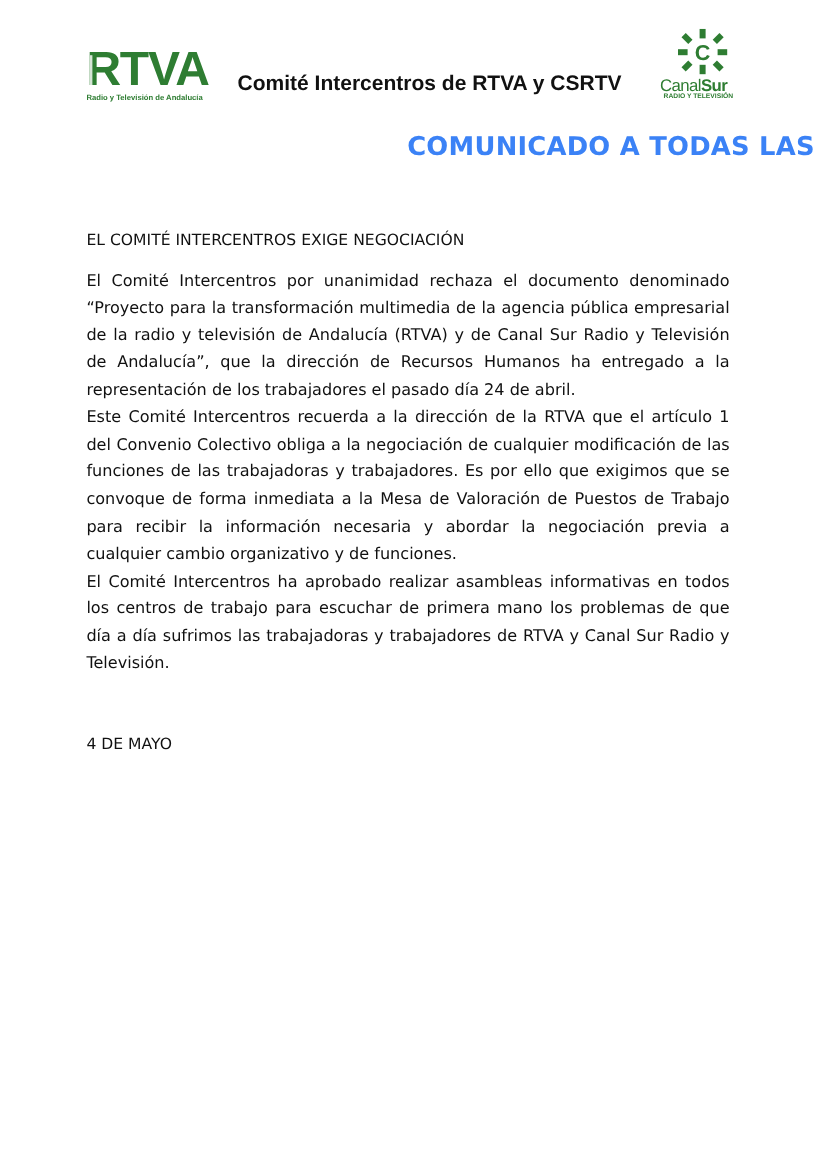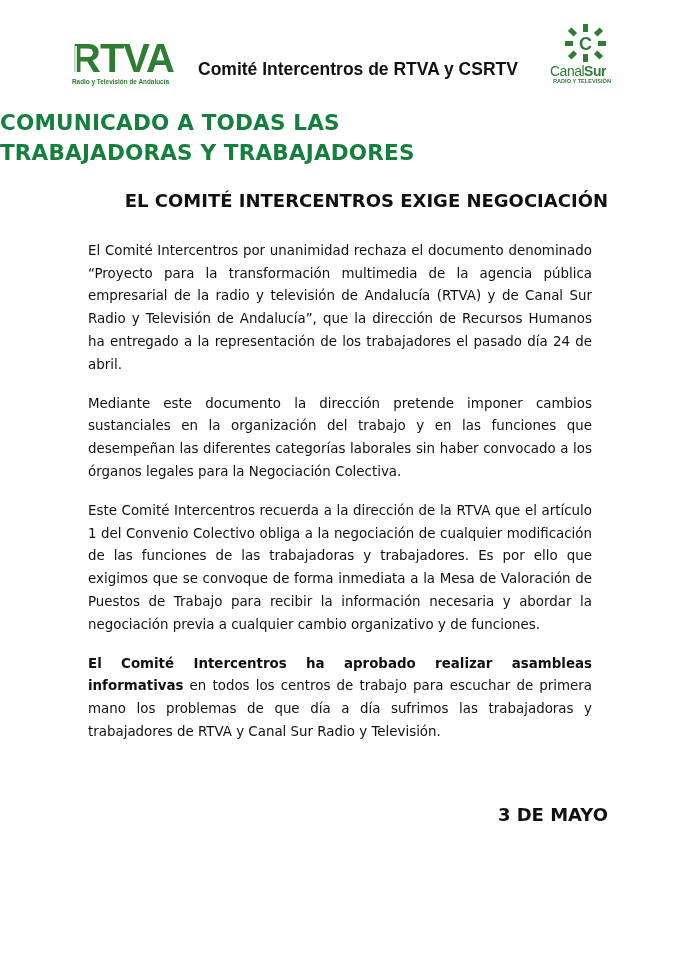--- a/index.html
+++ b/index.html
@@ -14,29 +14,29 @@
 
     .header-title { position: absolute; left: 198px; top: 59px; font-family: "Liberation Sans", sans-serif; font-weight: bold; font-size: 17.5px; color: #111; white-space: nowrap; }
 
     .canalsur-logo { position: absolute; left: 548px; top: 24px; width: 80px; height: 62px; }
     .canalsur-logo svg { position: absolute; left: 13px; top: 0; }
     .canalsur-logo .cs-name { position: absolute; left: 2px; top: 39px; font-family: "Liberation Sans", sans-serif; font-size: 14px; color: #2e7d32; white-space: nowrap; letter-spacing: -0.5px; }
     .canalsur-logo .cs-name b { font-weight: bold; }
     .canalsur-logo .cs-sub { position: absolute; left: 5px; top: 54px; font-family: "Liberation Sans", sans-serif; font-weight: bold; font-size: 5.6px; color: #2e7d32; white-space: nowrap; }
 
     
-    .main-title { position: absolute; left: 0; top: 108px; width: 679px; text-align: left; font-family: "DejaVu Sans", sans-serif; font-weight: bold; font-size: 21.5px; line-height: 30px; color: #15803d; letter-spacing: 0.2px; }
+    .main-title { position: absolute; left: 0; top: 108px; width: 679px; text-align: right; font-family: "DejaVu Sans", sans-serif; font-weight: bold; font-size: 21.5px; line-height: 30px; color: #3b82f6; letter-spacing: 0.2px; }
 
     
     .body { position: absolute; left: 72px; top: 190px; width: 536px; font-family: "DejaVu Sans", sans-serif; font-size: 13.4px; line-height: 22.8px; color: #111; }
-    .body p { margin: 16px; text-align: justify; text-align-last: left; }
-    .section-heading { margin: 0; font-weight: bold; font-size: 18px; line-height: 22.8px; text-align: right; }
+    .body p { margin: 0; text-align: justify; text-align-last: left; }
+    .section-heading { margin: 0; font-weight: normal; font-size: 13px; line-height: 22.8px; }
     .gap-h { height: 11px; }
     .gap-sec { height: 22px; }
-    .b { font-weight: bold; }
+    .b { font-weight: normal; }
   </style>
 </head>
 <body>
 
 <div class="page">
 
   <div class="rtva-logo">
     <div class="big">RTVA</div>
     <div class="tower"></div>
     <div class="sub">Radio y Televisión de Andalucía</div>
@@ -57,38 +57,36 @@
         <rect x="35" y="27" width="5" height="8" transform="rotate(-45 37.5 31)"></rect>
       </g>
       <text x="24.5" y="26" text-anchor="middle" font-family="Liberation Sans, sans-serif" font-weight="bold" font-size="18" fill="#2e7d32">C</text>
     </svg>
     <div class="cs-name"><span>Canal</span><b>Sur</b></div>
     <div class="cs-sub">RADIO Y TELEVISIÓN</div>
   </div>
 
   <div class="main-title">
     <div>COMUNICADO A TODAS LAS</div>
-    <div>TRABAJADORAS Y TRABAJADORES</div>
   </div>
 
   <div class="body">
     <div>
       <h2 class="section-heading">EL COMITÉ INTERCENTROS EXIGE NEGOCIACIÓN</h2>
       <div class="gap-h"></div>
       <p>El Comité Intercentros por unanimidad rechaza el documento   denominado “Proyecto para la transformación multimedia de la agencia pública empresarial de la radio y televisión de Andalucía (RTVA) y de Canal Sur Radio y Televisión de Andalucía”, que la dirección de Recursos Humanos ha entregado a la representación de los trabajadores el pasado día 24 de abril.</p>
-      <p>Mediante este documento la dirección pretende imponer cambios sustanciales en la organización del trabajo y en las funciones que desempeñan las diferentes categorías laborales sin haber convocado a los órganos legales para la Negociación Colectiva.</p>
       <p>Este Comité Intercentros recuerda a la dirección de la RTVA que el artículo 1 del Convenio Colectivo obliga a la negociación de cualquier modificación de las funciones de las trabajadoras y trabajadores. Es por ello que exigimos que se convoque de forma inmediata a la Mesa de Valoración de Puestos de Trabajo para recibir la información necesaria y abordar la negociación previa a cualquier cambio organizativo y de funciones.</p>
       <p><span class="b">El Comité Intercentros ha aprobado realizar asambleas informativas</span><span> en todos los centros de trabajo para escuchar de primera mano los problemas de que día a día sufrimos las    trabajadoras y trabajadores de RTVA y Canal Sur Radio y Televisión.</span></p>
     </div>
 
     <div class="gap-sec"></div>
 
     <div>
     </div>
 
     <div class="gap-sec"></div>
 
     <div>
-      <h2 class="section-heading">3 DE MAYO</h2>
+      <h2 class="section-heading">4 DE MAYO</h2>
     </div>
   </div>
 
 </div>
 
 </body></html>

